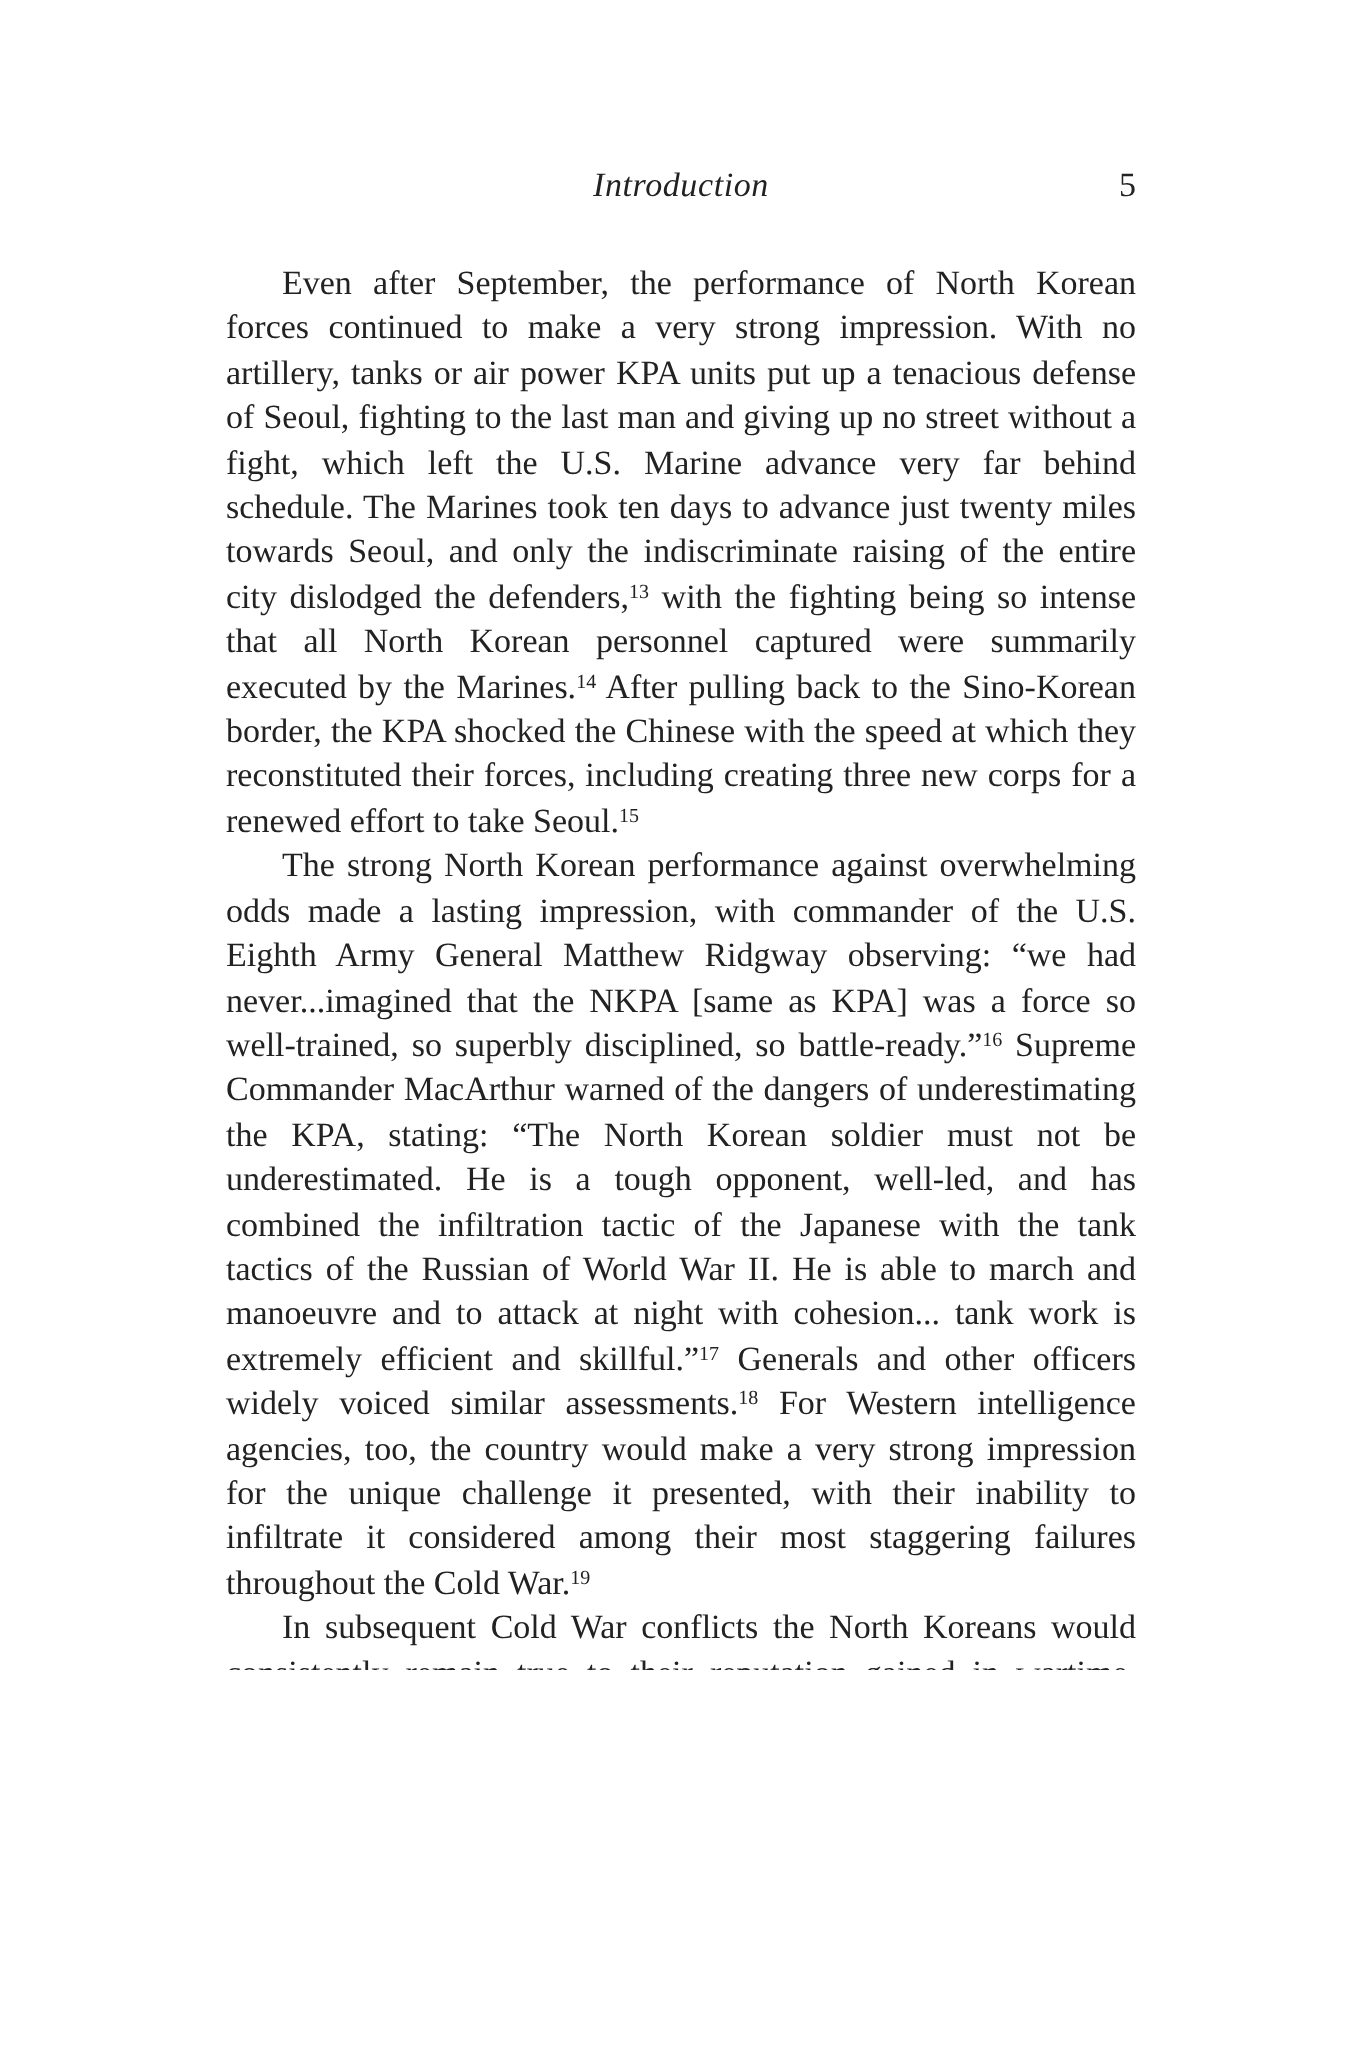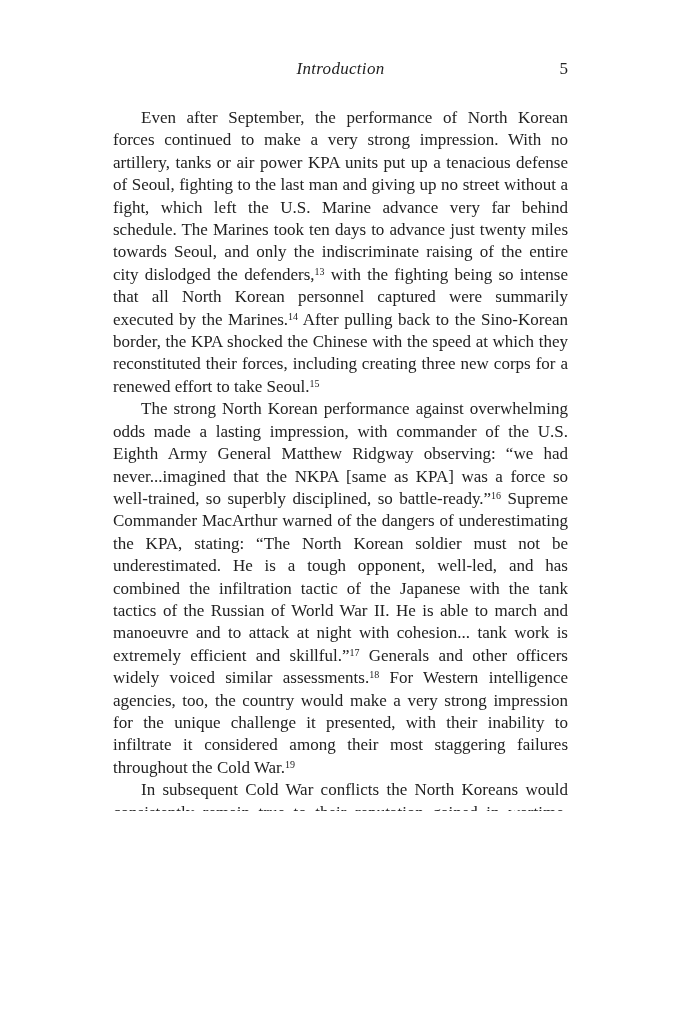--- a/index.html
+++ b/index.html
@@ -5,20 +5,21 @@
   * { margin: 0; padding: 0; box-sizing: border-box; }
   html, body { background: #ffffff; }
   .book-page {
     position: relative;
     width: 683px;
     height: 811px;
     background: #ffffff;
     font-family: "Liberation Serif", "DejaVu Serif", serif;
     color: #222222;
     overflow: hidden;
+    margin-top: 24px;
   }
   .page-header {
     position: absolute;
     top: 58px;
     left: 113px;
     width: 455px;
     height: 22px;
     font-size: 17px;
     line-height: 22px;
   }

